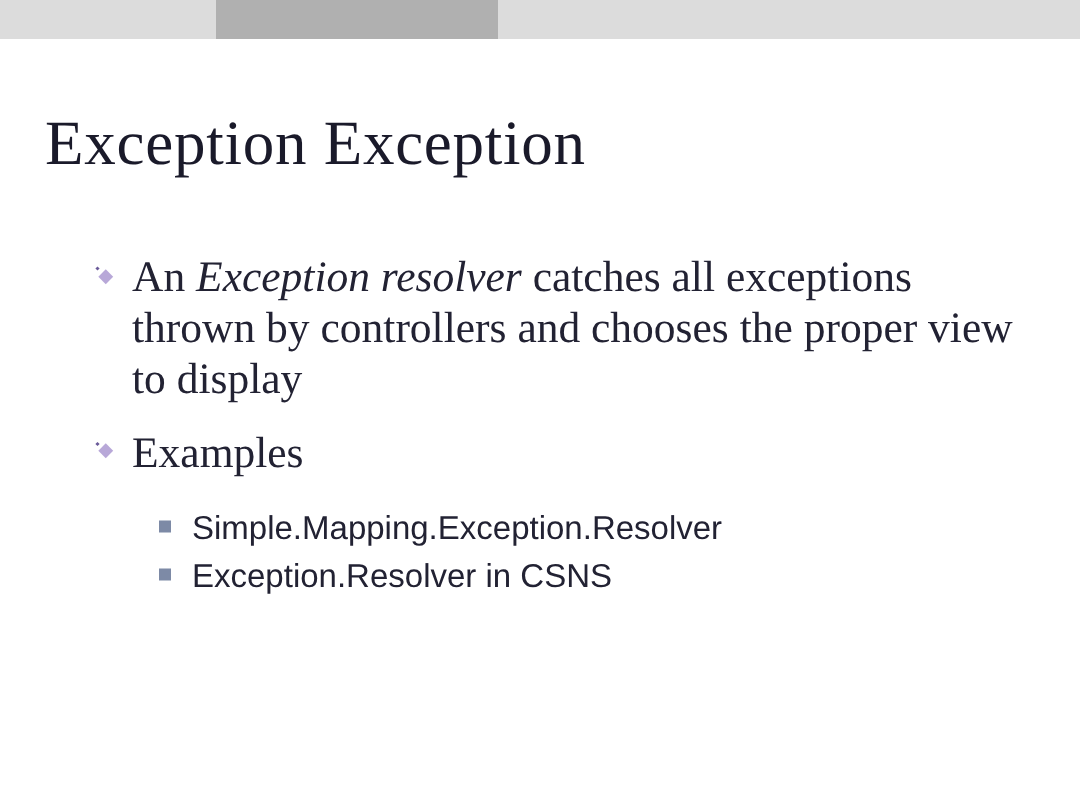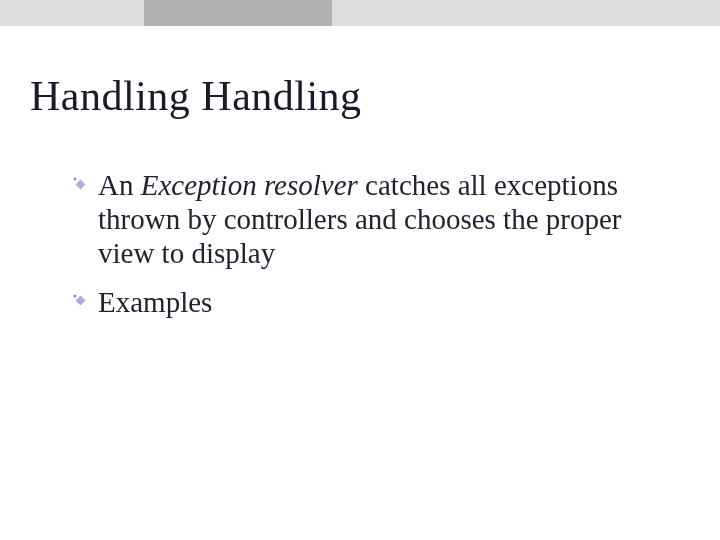--- a/index.html
+++ b/index.html
@@ -38,21 +38,21 @@
     top: 72px;
     left: 30px;
     font-family: "Times New Roman", Times, serif;
     font-size: 42px;
     color: #1a1a2a;
     letter-spacing: 0.5px;
   }
   .body {
     position: absolute;
     top: 168px;
-    left: 98px;
+    left: 88px;
     right: 40px;
     color: #222233;
   }
   .lvl1 {
     position: relative;
     font-family: "Times New Roman", Times, serif;
     font-size: 29px;
     line-height: 1.18;
     margin-bottom: 0px;
     padding-left: 0;
@@ -113,33 +113,43 @@
     background: #7d8aa6;
   }
 </style>
 </head>
 <body>
 
 <div class="slide">
   <div class="topbar-shadow"></div>
   <div class="accent"></div>
 
-  <div class="title">Handling Handling</div>
+  <div class="title">Exception Exception</div>
 
   <div class="body">
 
     <div class="lvl1">
       <span class="bullet1">
         <span class="diamond"><span class="inner"></span></span>
       </span>
       <span>An </span><span class="italic">Exception resolver </span><span>catches all exceptions thrown by controllers and chooses the proper view to display</span>
     </div>
 
     <div class="lvl1" style="margin-top:14px;">
       <span class="bullet1">
         <span class="diamond"><span class="inner"></span></span>
       </span>
       <span>Examples</span>
     </div>
 
+    <div class="lvl2wrap">
+      <div class="lvl2">
+        <span class="bullet2"></span>
+        <span>Simple.Mapping.Exception.Resolver</span>
+      </div>
+      <div class="lvl2">
+        <span class="bullet2"></span>
+        <span>Exception.Resolver in CSNS</span>
+      </div>
+    </div>
 
   </div>
 </div>
 
 </body></html>

